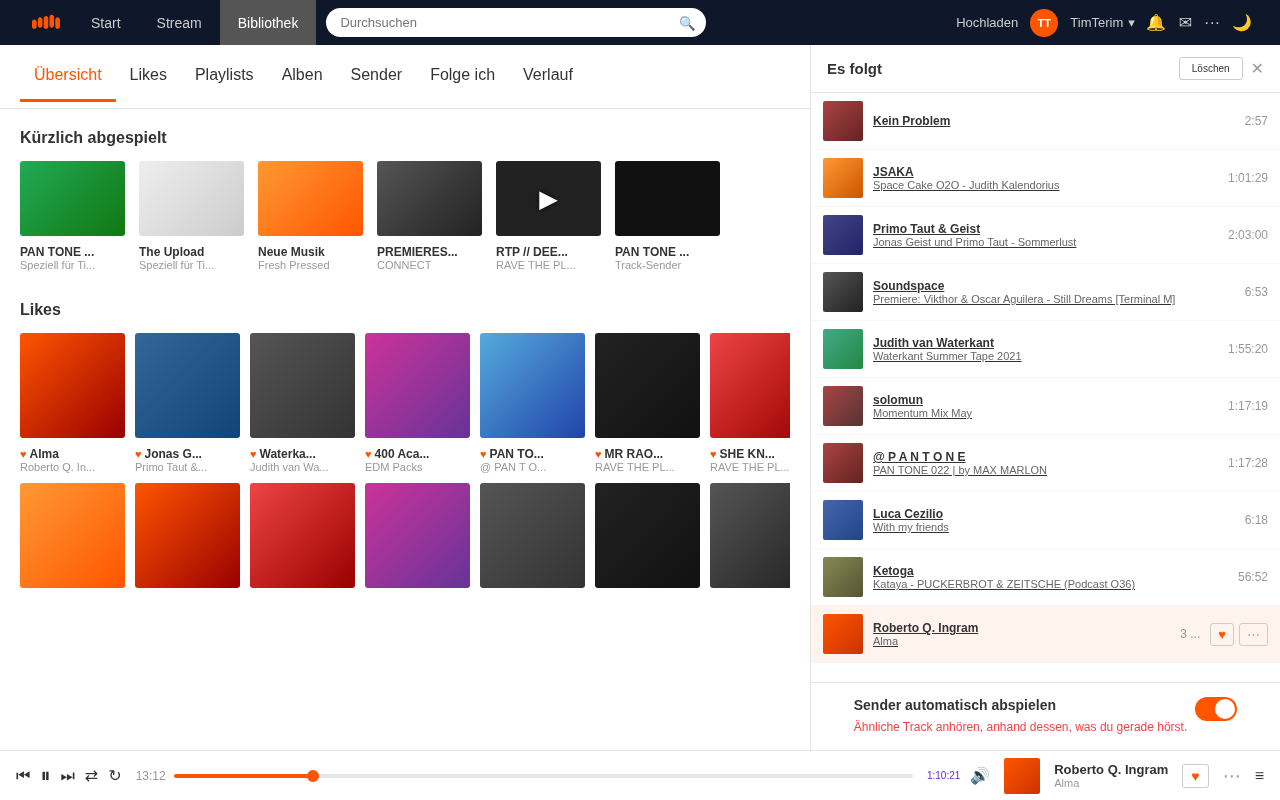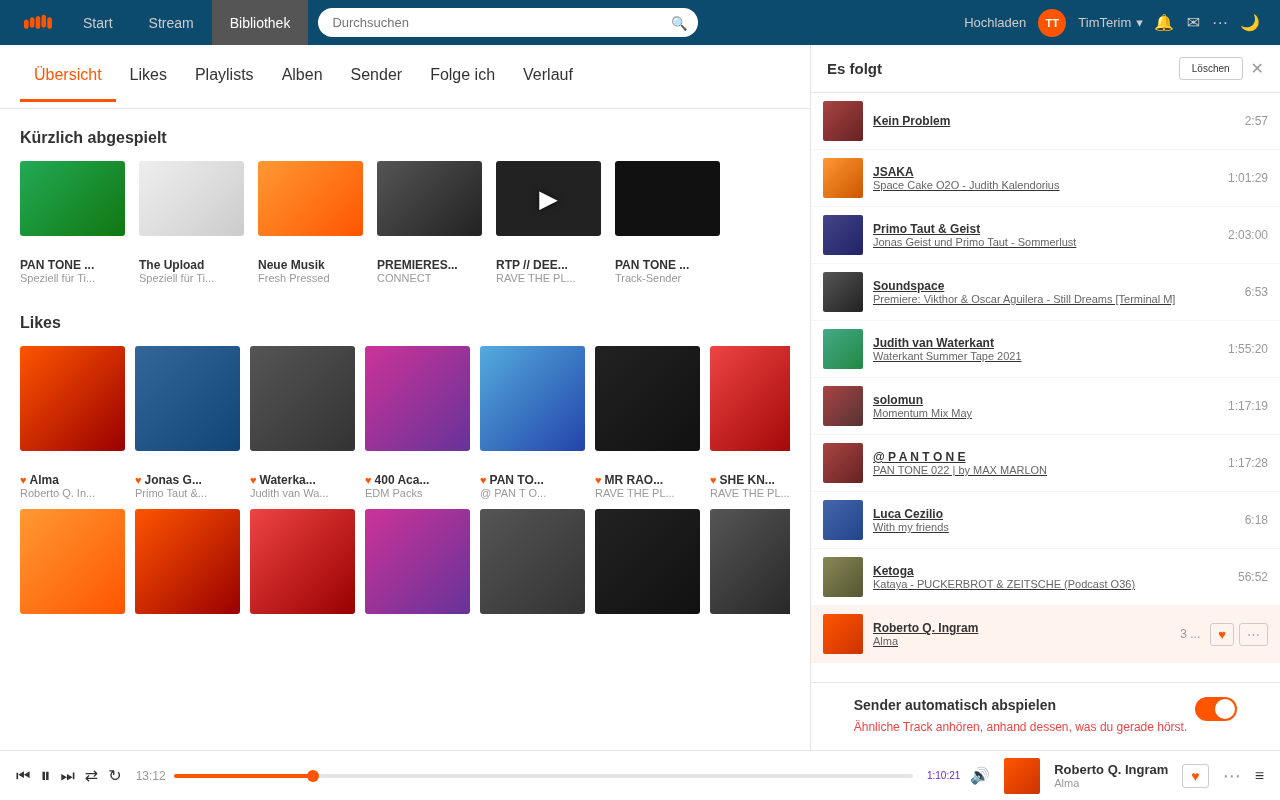--- a/index.html
+++ b/index.html
@@ -1,24 +1,24 @@
 <!DOCTYPE html>
 <html><head>
   <meta charset="utf-8">
   <style>
     * { margin: 0; padding: 0; box-sizing: border-box; }
     body { font-family: -apple-system, BlinkMacSystemFont, 'Segoe UI', sans-serif; background: #f2f2f2; color: #333; overflow: hidden; width: 1280px; height: 800px; }
 
     
     .top-nav {
-      background: #0c4a6e;
+      background: #0f172a;
       display: flex;
       align-items: center;
       height: 45px;
-      padding: 0 20px;
+      padding: 0 28px;
       gap: 0;
     }
     .logo {
       width: 40px; height: 40px;
       display: flex; align-items: center; justify-content: center;
       margin-right: 5px;
     }
     .logo svg { width: 32px; height: 20px; }
     .nav-btn {
       color: #ccc;
@@ -123,21 +123,21 @@
     }
     .card-thumb {
       width: 105px; height: 75px;
       background: #ccc;
       border-radius: 3px;
       overflow: hidden;
       display: flex; align-items: center; justify-content: center;
       font-size: 10px; color: #fff;
       position: relative;
     }
-    .card-title { font-size: 12px; font-weight: 600; margin-top: 22px; white-space: nowrap; overflow: hidden; text-overflow: ellipsis; }
+    .card-title { font-size: 12px; font-weight: 600; margin-top: 9px; white-space: nowrap; overflow: hidden; text-overflow: ellipsis; }
     .card-sub { font-size: 11px; color: #999; white-space: nowrap; overflow: hidden; text-overflow: ellipsis; }
 
     
     .ct-1 { background: linear-gradient(135deg, #2a5, #171); }
     .ct-2 { background: linear-gradient(135deg, #eee, #ccc); }
     .ct-3 { background: linear-gradient(135deg, #f93, #f50); }
     .ct-4 { background: linear-gradient(135deg, #555, #222); }
     .ct-5 { background: #222; }
     .ct-6 { background: #111; }
     .ct-7 { background: linear-gradient(135deg, #f50, #900); }

